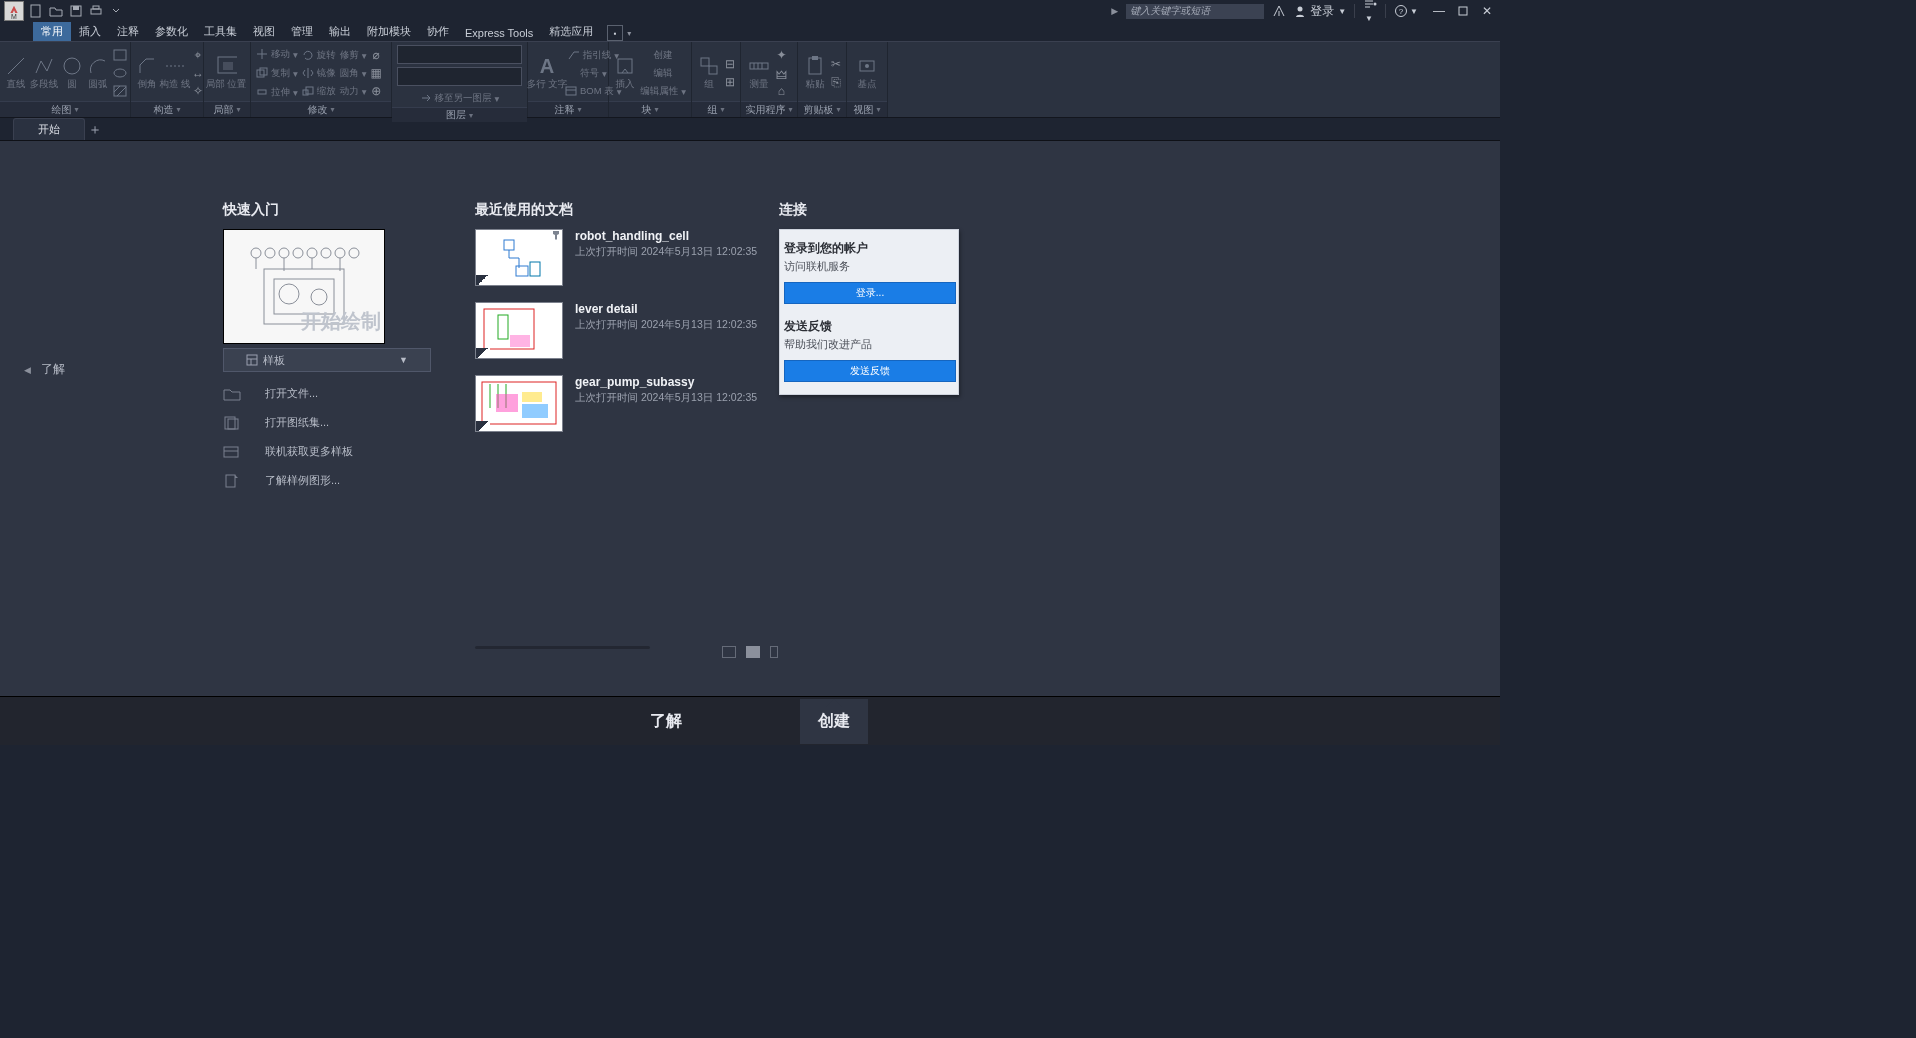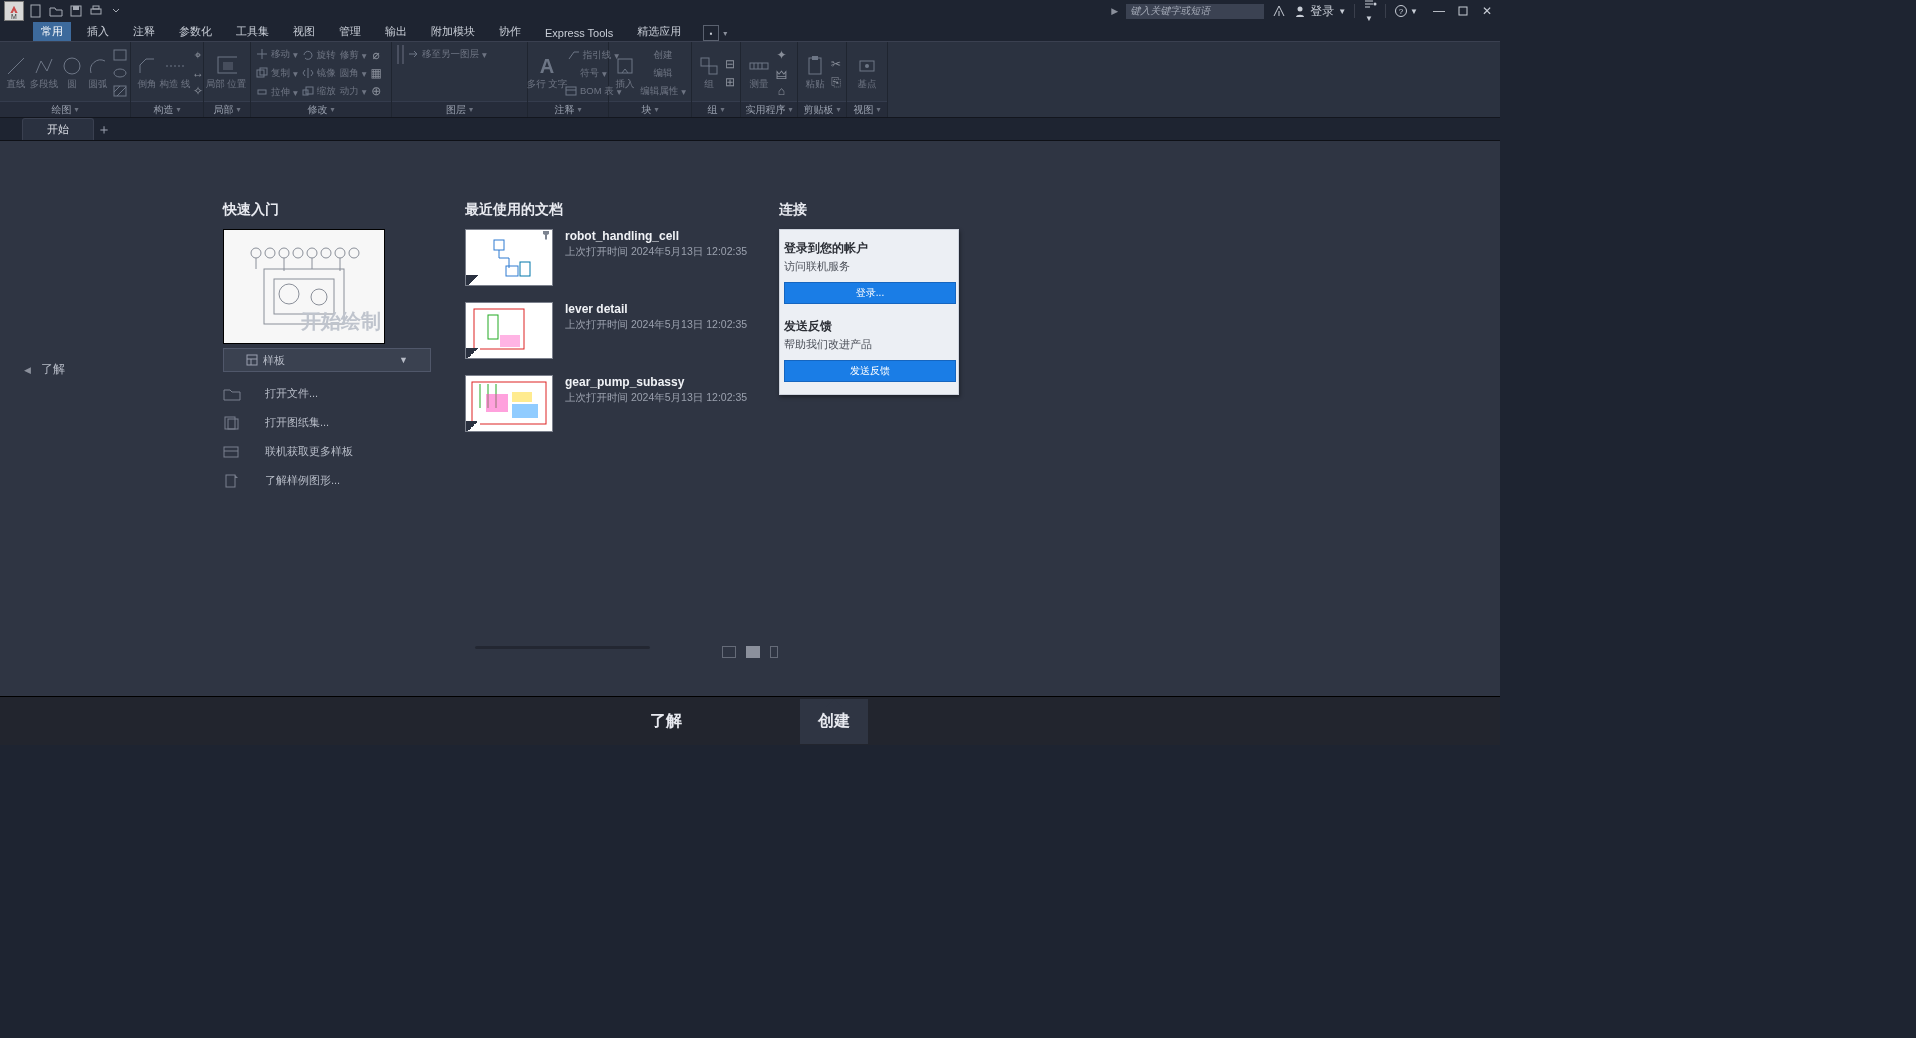--- a/index.html
+++ b/index.html
@@ -11,52 +11,52 @@
 .titlebar .qat svg{opacity:.8}
 .titlebar .apptitle{position:absolute;left:0;right:0;text-align:center;font-size:11px;color:#fff;font-weight:600;pointer-events:none;}
 .titlebar .right{margin-left:auto;display:flex;align-items:center;gap:8px;padding-right:6px;}
 .titlebar .search{width:130px;height:15px;background:#3b4252;color:#a3a9b6;font-style:italic;font-size:10px;padding:0 4px;display:flex;align-items:center;}
 .titlebar .sep{width:1px;height:14px;background:#3a3f4c;}
 .titlebar .win{display:flex;gap:10px;margin-left:6px;}
 .titlebar .win div{width:14px;height:14px;display:flex;align-items:center;justify-content:center;color:#c8cdd6;}
 .qat-btn{width:16px;height:16px;display:flex;align-items:center;justify-content:center;}
 
 
-.ribbon-tabs{height:19px;background:#1e2431;display:flex;align-items:flex-end;padding-left:33px;gap:8px;}
+.ribbon-tabs{height:19px;background:#1e2431;display:flex;align-items:flex-end;padding-left:33px;gap:0;}
 .ribbon-tabs .tab{padding:2px 8px;font-size:11px;color:#c8cdd6;cursor:default;}
 .ribbon-tabs .tab.active{background:#3d6a9c;color:#fff;}
 .ribbon-tabs .rightdot{margin-left:6px;display:flex;align-items:center;gap:4px;}
 
 
 .ribbon{height:75px;background:#2b3240;border-top:1px solid #3a4050;border-bottom:1px solid #13161e;display:flex;align-items:stretch;}
 .panel{border-right:1px solid #1f2530;display:flex;flex-direction:column;justify-content:space-between;min-width:40px;}
 .panel .body{flex:1;display:flex;align-items:center;gap:4px;padding:3px 5px 0;}
 .panel .label{height:15px;font-size:10px;color:#99a0ae;display:flex;align-items:center;justify-content:center;gap:3px;border-top:1px solid #353c4d;background:#262c3a;}
 .panel .label .dd{font-size:8px;opacity:.6;}
 .tool{width:26px;display:flex;flex-direction:column;align-items:center;justify-content:center;gap:1px;opacity:.6;}
 .tool .ico{width:22px;height:22px;display:flex;align-items:center;justify-content:center;}
 .tool .cap{font-size:9.5px;color:#9aa0af;white-space:nowrap;}
 .tool.wide{width:auto;flex-direction:row;gap:3px;height:18px;}
 .stack{display:flex;flex-direction:column;gap:0;}
 .stack .tool{height:18px;}
 
 
-.filetabs{height:22px;background:#1e2431;display:flex;align-items:flex-end;padding-left:22px;border-bottom:1px solid #0f1117;}
+.filetabs{height:22px;background:#1e2431;display:flex;align-items:flex-end;padding-left:13px;border-bottom:1px solid #0f1117;}
 .filetabs .ftab{padding:3px 24px;background:#2a3140;border:1px solid #3a4050;border-bottom:none;border-top-left-radius:3px;border-top-right-radius:3px;font-size:11px;color:#dcdfe6;margin-right:-1px;}
 .filetabs .plus{width:22px;height:20px;display:flex;align-items:center;justify-content:center;color:#9aa0af;font-size:14px;}
 
 
 .startpage{position:relative;height:604px;background:#2f3543;}
 .learn-side{position:absolute;left:24px;top:220px;display:flex;align-items:center;gap:10px;color:#b7bcc7;font-size:12px;}
 .learn-side .tri{font-size:9px;color:#8b909c;}
 
 .col{position:absolute;top:60px;}
 .col h2{font-size:14px;font-weight:600;color:#e8eaf0;margin:0 0 10px;}
 .col1{left:223px;width:200px;}
-.col2{left:465px;width:400px;}
+.col2{left:475px;width:400px;}
 .col3{left:779px;width:180px;}
 
 .bigtile{width:160px;height:113px;background:#f7f7f7;display:flex;align-items:center;justify-content:center;position:relative;border:1px solid #000;}
 .bigtile .hint{position:absolute;right:3px;bottom:8px;font-size:20px;color:#bfc4cd;font-weight:600;}
 .temprow{width:162px;height:22px;background:#3a4150;border:1px solid #50576a;margin-top:4px;display:flex;align-items:center;padding:0 22px;font-size:11px;color:#b7bcc7;justify-content:space-between;}
 .linkrow{display:flex;align-items:center;gap:24px;margin-top:14px;color:#b7bcc7;font-size:11px;}
 .linkrow .ficon{width:18px;height:14px;opacity:.7;}
 
 .recent{display:flex;gap:12px;margin-bottom:16px;}
 .thumb{width:86px;height:55px;background:#fff;border:1px solid #7c818d;position:relative;}
@@ -363,21 +363,21 @@
         <div class="tool wide">⊕</div>
       </div>
     </div>
     <div class="label">
         <span>修改</span>
         <span class="dd">▾</span>
       </div>
   </div>
 
   <div class="panel" style="width:135px;">
-    <div class="body" style="flex-direction:row;align-items:stretch;gap:3px;">
+    <div class="body" style="flex-direction:column;align-items:stretch;gap:3px;">
       <div style="height:17px;border:1px solid #4a5060;background:#1f2530;"></div>
       <div style="height:17px;border:1px solid #4a5060;background:#1f2530;"></div>
       <div class="tool wide" style="opacity:.6;">
           <svg width="12" height="12">
             <path d="M2 6h8M7 3l3 3-3 3" fill="none" stroke="#9aa4b5"></path>
           </svg>
           <span class="cap">移至另一图层</span>
           <span class="cap">▾</span>
         </div>
     </div>

